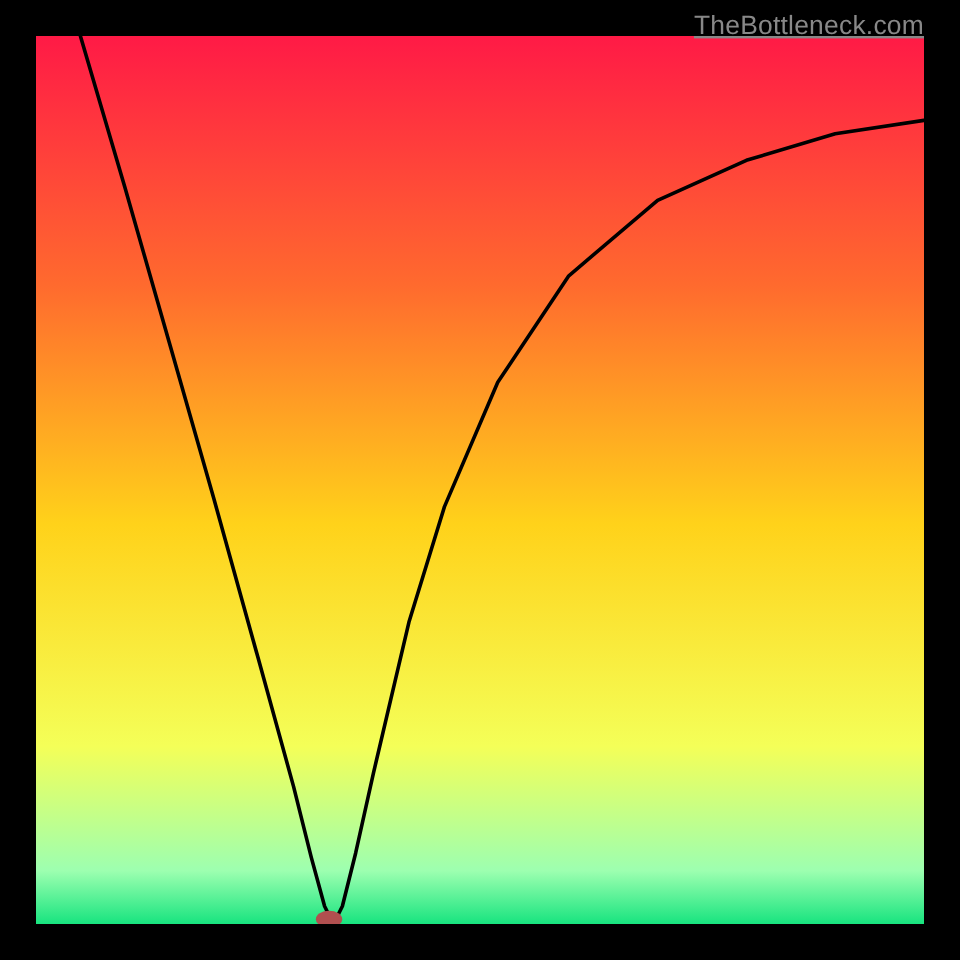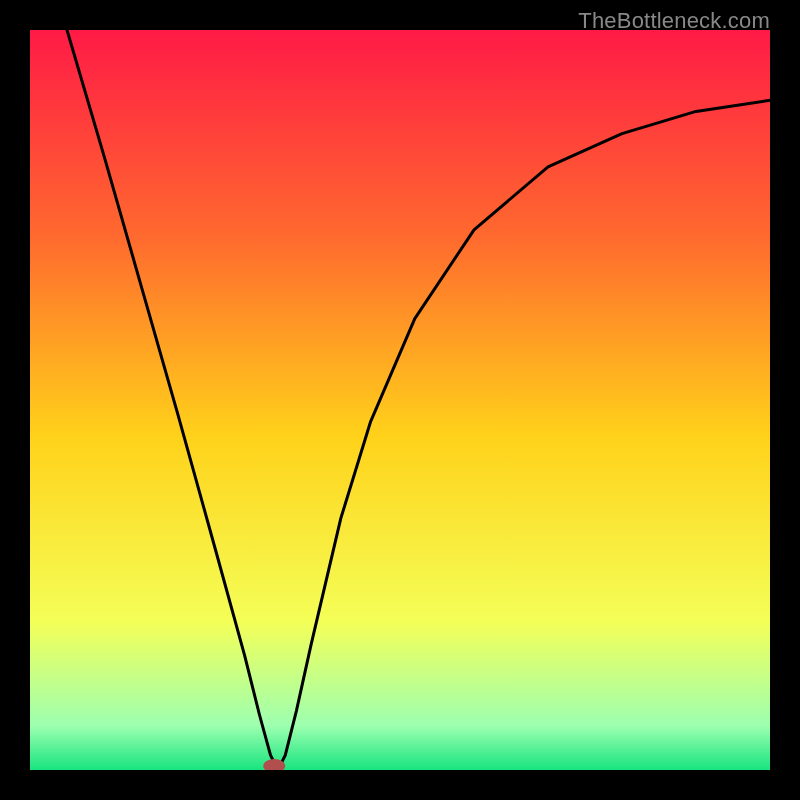--- a/index.html
+++ b/index.html
@@ -27,20 +27,21 @@
   }
   .watermark {
     position: absolute;
     top: 8px;
     right: 30px;
     color: #888;
     font-size: 22px;
     font-weight: 500;
     z-index: 20;
     letter-spacing: 0.2px;
+    text-decoration: underline;
   }
   svg {
     display: block;
   }
 </style>
 </head>
 <body>
 
 <div class="watermark">TheBottleneck.com</div>
 

